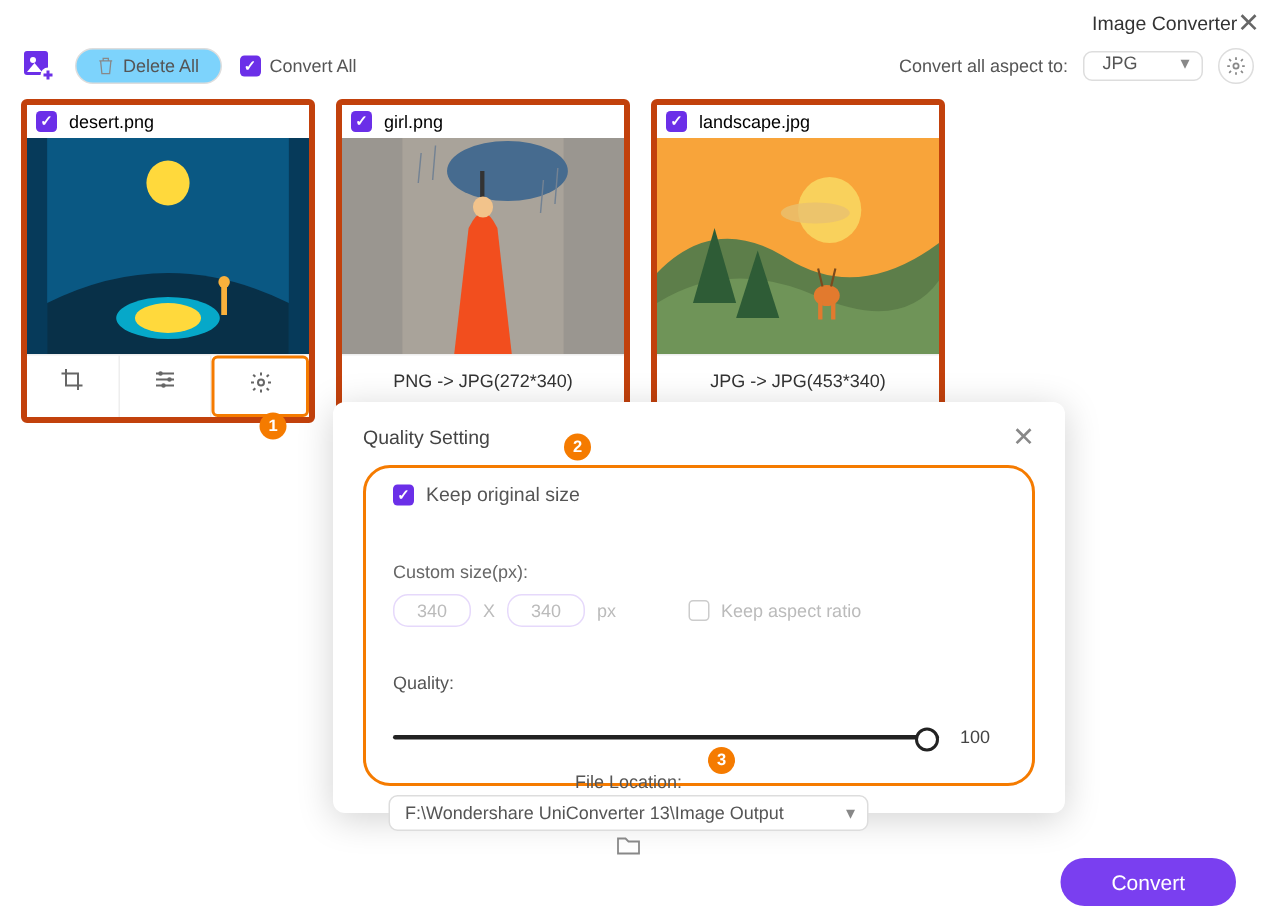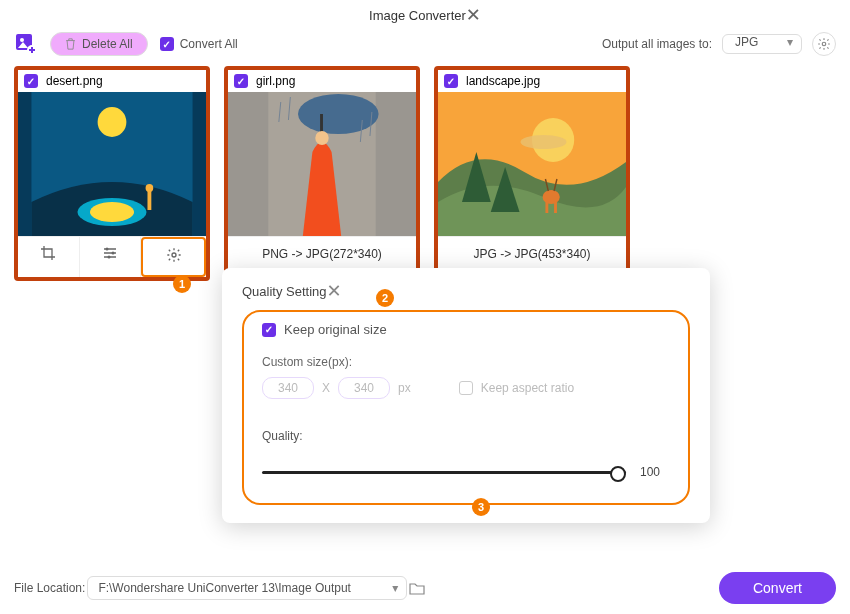--- a/index.html
+++ b/index.html
@@ -1,24 +1,24 @@
 <!DOCTYPE html>
 <html><head>
 <meta charset="utf-8">
 <style>
 * { box-sizing: border-box; margin: 0; padding: 0; font-family: -apple-system, BlinkMacSystemFont, "Segoe UI", sans-serif; }
 body { width: 850px; height: 614px; background: #fff; position: relative; overflow: hidden; }
 
-.titlebar { display: flex; justify-content: center; align-items: center; padding: 4px 10px 2px 10px; font-size: 13px; color: #333; }
+.titlebar { display: flex; justify-content: flex-end; align-items: center; padding: 4px 10px 2px 10px; font-size: 13px; color: #333; }
 .close-x { font-size: 18px; color: #666; cursor: pointer; }
 
 .toolbar { display: flex; align-items: center; padding: 4px 14px 10px 14px; gap: 12px; }
 .logo { width: 24px; height: 24px; position: relative; }
 .logo svg { width: 24px; height: 24px; }
-.btn-delall { border: 1px solid #ddd; border-radius: 16px; padding: 4px 14px; font-size: 12px; background: #f0abfc; color: #555; display: flex; align-items: center; gap: 6px; cursor: pointer; }
+.btn-delall { border: 1px solid #ddd; border-radius: 16px; padding: 4px 14px; font-size: 12px; background: #7dd3fc; color: #555; display: flex; align-items: center; gap: 6px; cursor: pointer; }
 .trash-icon { width: 11px; height: 12px; }
 .chk { display: flex; align-items: center; gap: 6px; font-size: 12px; color: #555; }
 .chkbox { width: 14px; height: 14px; border-radius: 3px; background: #6b2fe8; display: flex; align-items: center; justify-content: center; }
 .chkbox::after { content: "✓"; color: #fff; font-size: 10px; font-weight: bold; }
 .toolbar-right { margin-left: auto; display: flex; align-items: center; gap: 10px; font-size: 12px; color: #555; }
 .fmt-select { border: 1px solid #ddd; border-radius: 6px; padding: 0 26px 4px 12px; font-size: 12px; background: #fff; position: relative; cursor: pointer; min-width: 80px; }
 .fmt-select::after { content: "▾"; position: absolute; right: 8px; color: #888; }
 .gear-round { width: 24px; height: 24px; border: 1px solid #ddd; border-radius: 50%; display: flex; align-items: center; justify-content: center; color: #888; cursor: pointer; font-size: 13px; }
 
 .gallery { display: flex; gap: 14px; padding: 0 14px; }
@@ -31,39 +31,39 @@
 .card-tools .tool { flex: 1; text-align: center; padding: 8px 0; color: #666; cursor: pointer; border-right: 1px solid #eee; }
 .card-tools .tool:last-child { border-right: none; }
 .card-tools .tool.highlight { border: 2px solid #f57b00; border-radius: 4px; position: relative; }
 
 .callout { width: 18px; height: 18px; background: #f57b00; border-radius: 50%; color: #fff; font-size: 11px; font-weight: bold; display: flex; align-items: center; justify-content: center; position: absolute; }
 .c1 { left: 173px; top: 275px; }
 .c2 { left: 376px; top: 289px; }
 .c3 { left: 472px; top: 498px; }
 
 .dialog { position: absolute; left: 222px; top: 268px; width: 488px; background: #fff; border-radius: 8px; box-shadow: 0 4px 24px rgba(0,0,0,0.18); padding: 12px 20px 18px 20px; }
-.dialog-head { display: flex; align-items: center; font-size: 13px; font-weight: 500; color: #444; }
+.dialog-head { display: flex; justify-content: space-between; align-items: center; font-size: 13px; font-weight: 500; color: #444; }
 .dialog-close { font-size: 18px; color: #888; cursor: pointer; }
 .orange-box { border: 2px solid #f57b00; border-radius: 18px; padding: 10px 18px 24px 18px; margin-top: 8px; }
 .keep-orig { display: flex; align-items: center; gap: 8px; font-size: 13px; color: #555; }
-.custom-label { font-size: 12px; color: #666; margin-top: 18px; }
+.custom-label { font-size: 12px; color: #666; margin-top: 37px; }
 .custom-row { display: flex; align-items: center; gap: 8px; margin-top: 8px; font-size: 12px; color: #bbb; }
 .sz-input { border: 1px solid #e6d9fb; color: #bbb; border-radius: 10px; padding: 3px 12px; font-size: 12px; width: 52px; text-align: center; background: #fff; }
 .chk-aspect { width: 14px; height: 14px; border: 1px solid #ccc; border-radius: 3px; display: inline-block; margin-left: 40px; }
 .quality-label { font-size: 12px; color: #555; margin-top: 30px; }
 .slider-row { display: flex; align-items: center; gap: 14px; margin-top: 22px; }
 .slider { flex: 1; height: 3px; background: #222; border-radius: 2px; position: relative; }
 .slider::after { content: ""; position: absolute; right: 0; top: -5px; width: 12px; height: 12px; background: #fff; border: 2px solid #222; border-radius: 50%; }
 .slider-val { font-size: 12px; color: #444; min-width: 30px; }
 .dialog-actions { display: flex; justify-content: flex-end; gap: 16px; margin-top: 14px; }
 .btn-ok { background: #8b2fe8; color: #fff; border: none; border-radius: 18px; padding: 7px 36px; font-size: 13px; cursor: pointer; position: relative; }
 .btn-ok .inner { border: 2px solid #f57b00; border-radius: 4px; padding: 1px 6px; }
 .btn-cancel { background: #fff; color: #7a5fd8; border: 1px solid #c7b3ef; border-radius: 18px; padding: 7px 28px; font-size: 13px; cursor: pointer; }
 
-.footer { position: absolute; bottom: 10px; left: 0; right: 0; display: flex; align-items: center; padding: 0 14px; gap: 2px; font-size: 12px; color: #555; }
+.footer { position: absolute; bottom: 10px; left: 0; right: 12px; display: flex; align-items: center; padding: 0 14px; gap: 2px; font-size: 12px; color: #555; flex-direction: column; }
 .path-select { border: 1px solid #ddd; border-radius: 6px; padding: 4px 26px 4px 10px; font-size: 12px; background: #fff; min-width: 320px; position: relative; cursor: pointer; }
 .path-select::after { content: "▾"; position: absolute; right: 8px; color: #888; }
 .folder-icon { width: 16px; height: 14px; color: #888; cursor: pointer; }
 .btn-convert { margin-left: auto; background: #7a3ff0; color: #fff; border: none; border-radius: 18px; padding: 8px 34px; font-size: 14px; cursor: pointer; }
 </style>
 </head>
 <body>
 
 <div class="titlebar">
   <span>Image Converter</span>
@@ -84,21 +84,21 @@
     <svg class="trash-icon" viewBox="0 0 12 14">
         <path d="M1 3h10M4 3V1h4v2M2 3l1 10h6l1-10" fill="none" stroke="#888" stroke-width="1"></path>
       </svg>
     <span>Delete All</span>
   </button>
   <label class="chk">
     <span class="chkbox"></span>
     <span>Convert All</span>
   </label>
   <div class="toolbar-right">
-    <span>Output all images to:</span>
+    <span>Convert all aspect to:</span>
     <div class="fmt-select">JPG</div>
     <div class="gear-round">
       <svg width="14" height="14" viewBox="0 0 24 24">
           <circle cx="12" cy="12" r="3" fill="none" stroke="#888" stroke-width="2"></circle>
           <path d="M12 2v3M12 19v3M4.2 4.2l2.1 2.1M17.7 17.7l2.1 2.1M2 12h3M19 12h3M4.2 19.8l2.1-2.1M17.7 6.3l2.1-2.1" stroke="#888" stroke-width="2"></path>
         </svg>
     </div>
   </div>
 </div>
 

